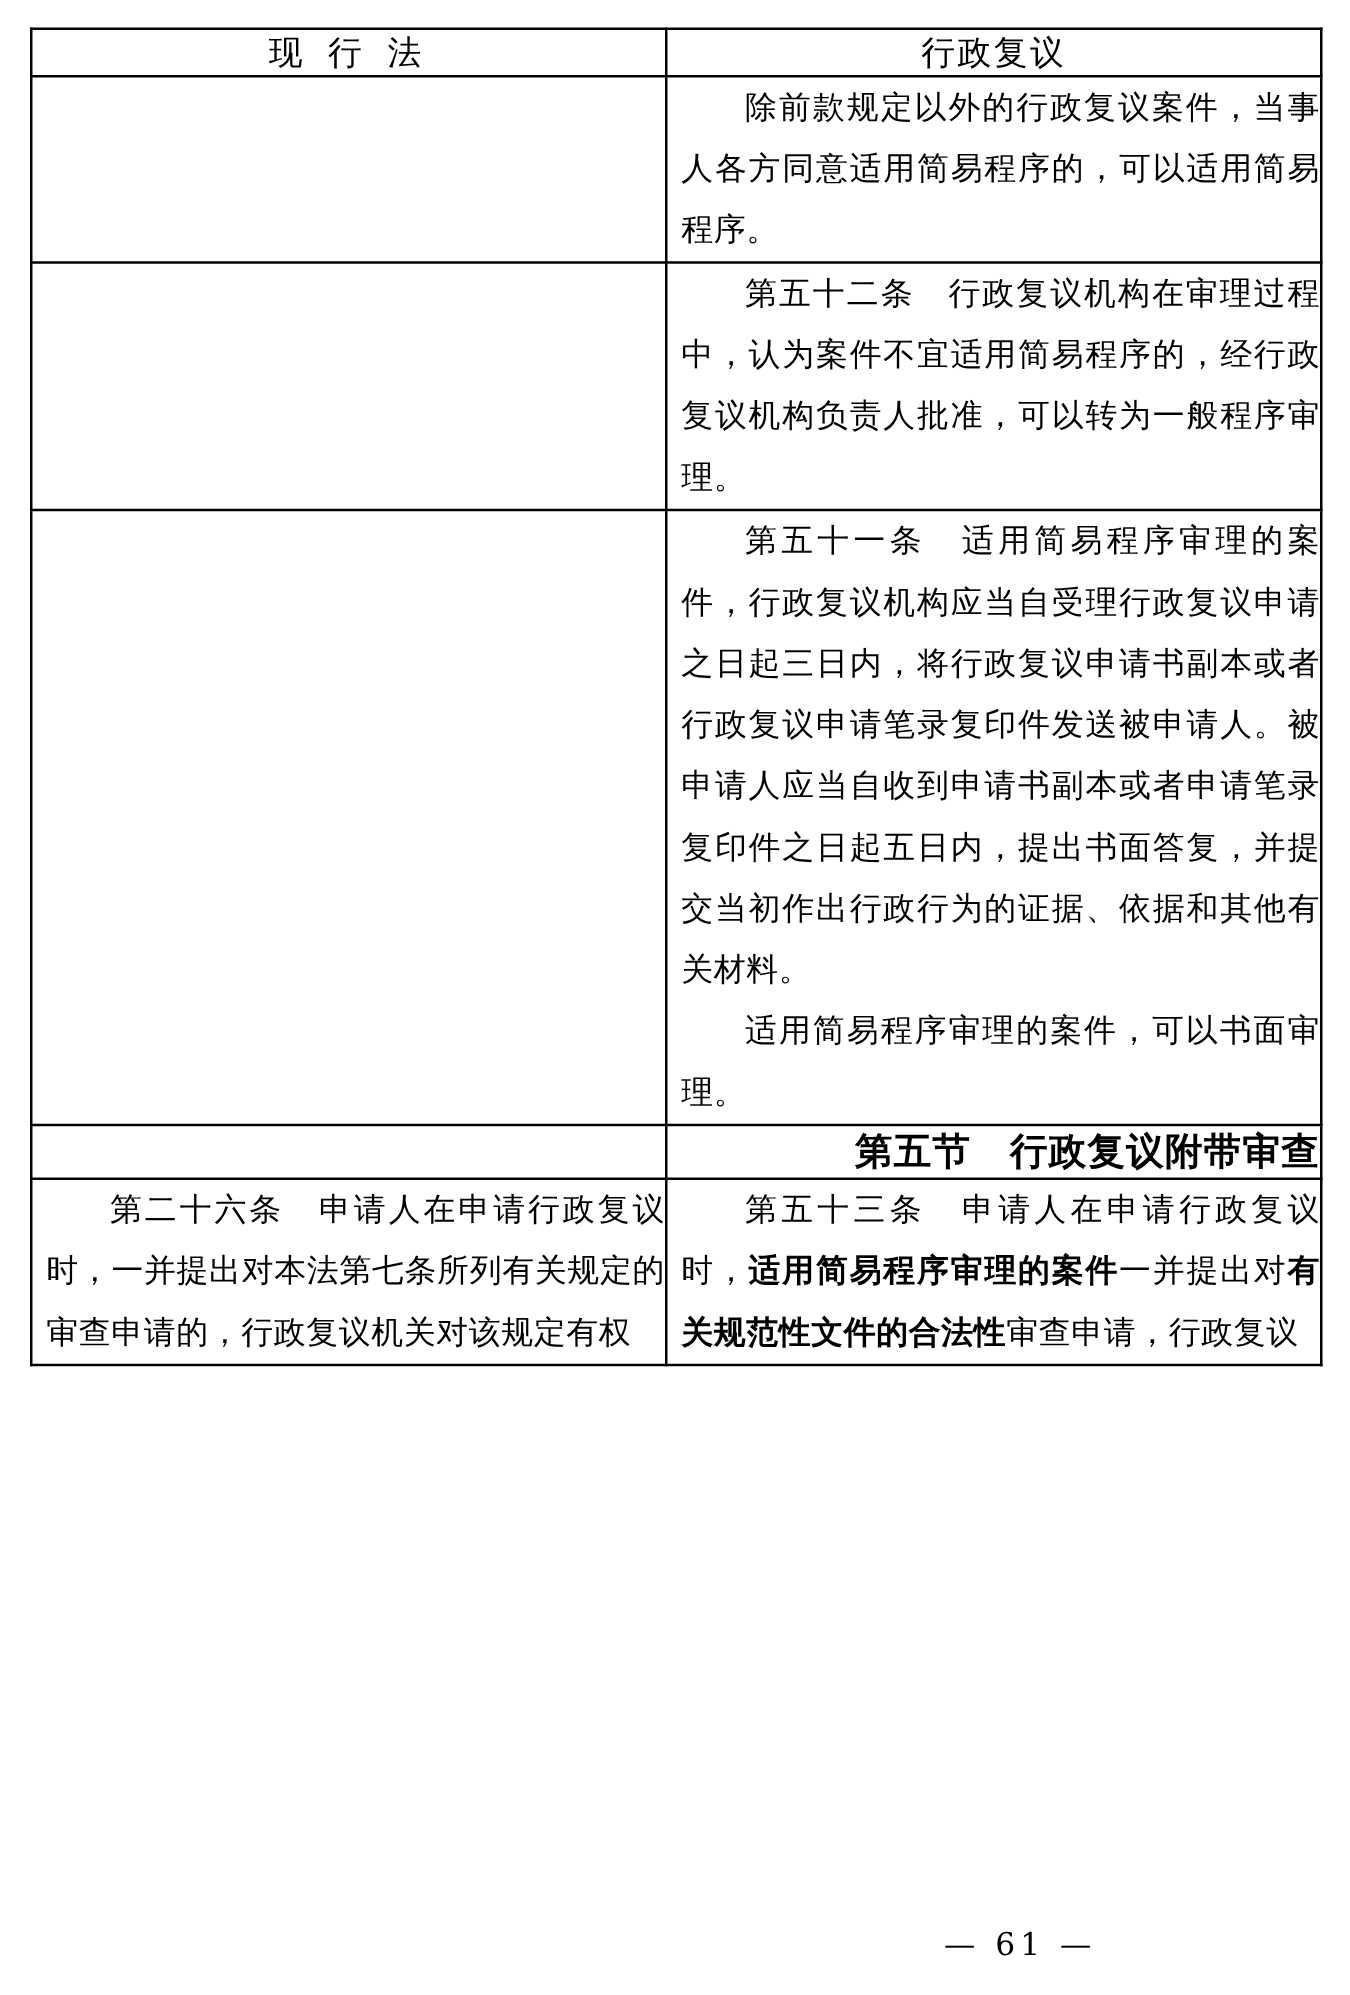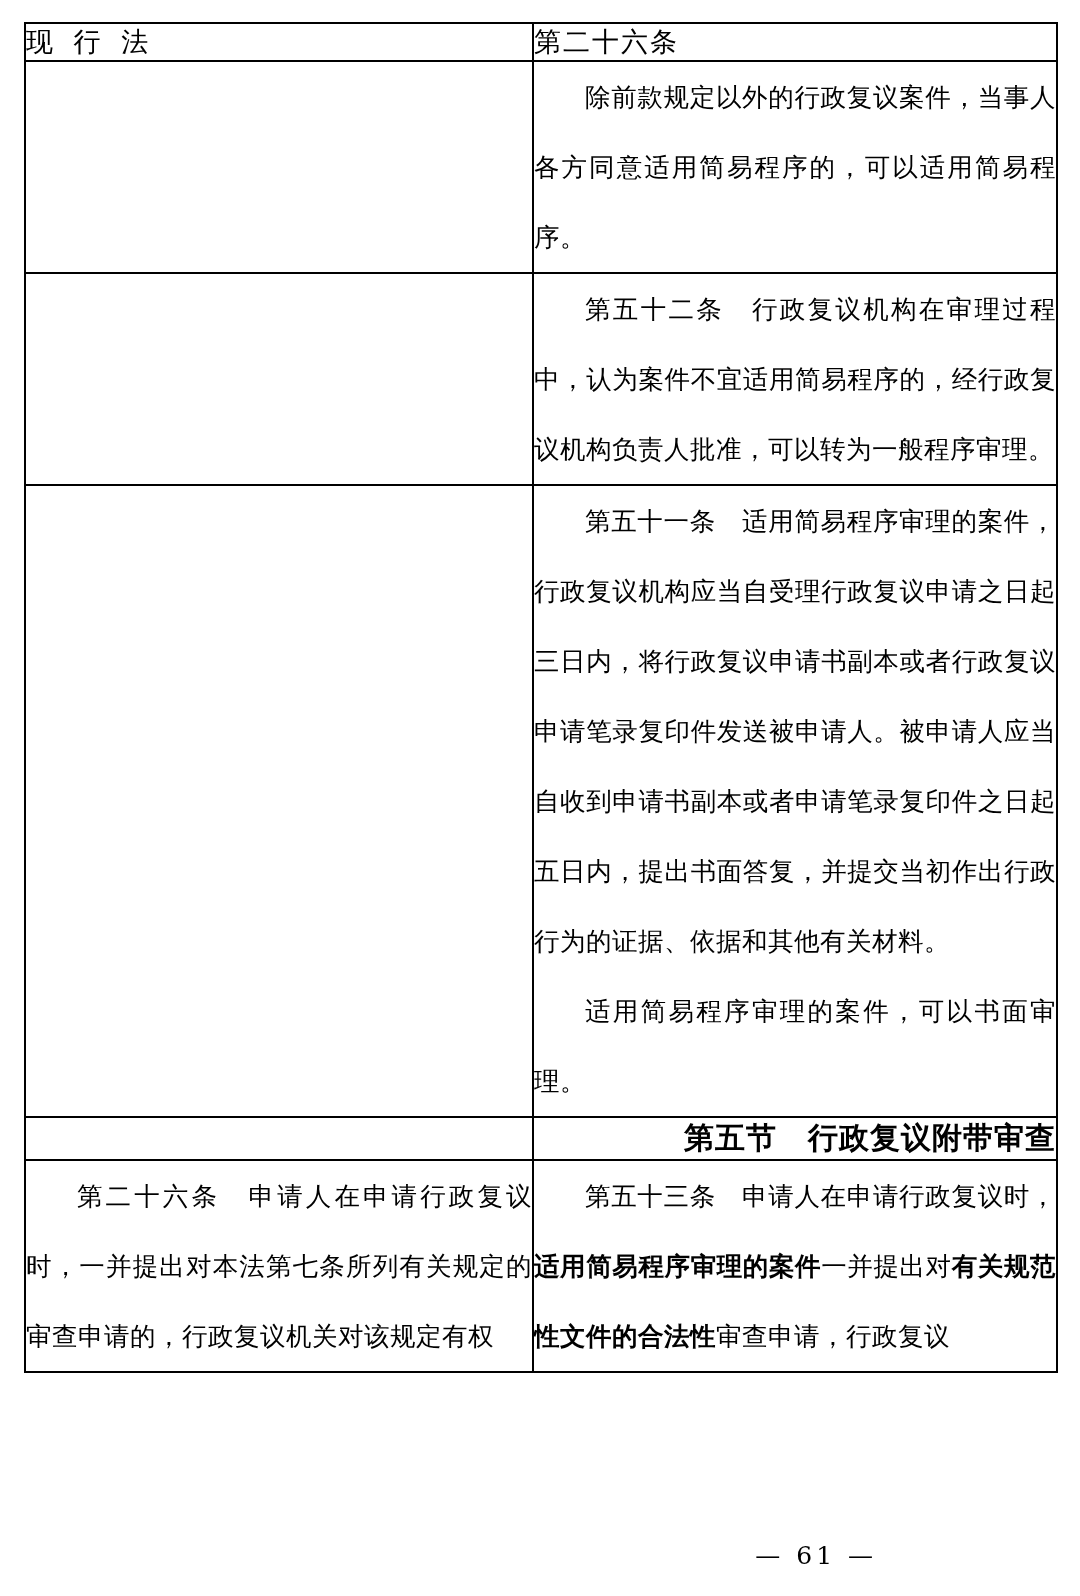--- a/index.html
+++ b/index.html
@@ -32,41 +32,43 @@
   }
   table.compare td, table.compare th {
     border: 2px solid #000000;
     vertical-align: top;
     padding: 0;
   }
   col.col-left { width: 508px; }
   col.col-right { width: 524px; }
 
   .header-cell {
+    text-align: center;
     font-size: 27px;
     letter-spacing: 6px;
     padding: 14px 0 16px 0;
     font-weight: 500;
     font-family: "DejaVu Sans", "Liberation Sans", sans-serif;
   }
   .header-cell.right { letter-spacing: 2px; }
 
   .cell {
     padding: 10px 14px 14px 14px;
   }
   .cell.empty { padding: 0; }
 
   p.para {
     margin: 0;
     font-size: 25.5px;
-    line-height: 70px;
+    line-height: 49px;
     text-align: justify;
     text-justify: inter-ideograph;
     text-indent: 2em;
     letter-spacing: 0.5px;
+    padding-left: 11px;
   }
   p.para + p.para { margin-top: 0; }
 
   .serif p.para {
     font-family: Liberation Sans, sans-serif;
   }
 
   .section-row td {
     padding: 10px 0 12px 0;
   }
@@ -99,21 +101,21 @@
 <div class="page">
 
   <table class="compare">
     <colgroup>
       <col class="col-left">
       <col class="col-right">
     </colgroup>
     <tbody>
       <tr>
         <td class="header-cell">现 行 法</td>
-        <td class="header-cell right">第二十六条</td>
+        <td class="header-cell right">行政复议</td>
       </tr>
 
       <tr>
         <td class="cell empty"></td>
         <td class="cell">
           <p class="para">除前款规定以外的行政复议案件，当事人各方同意适用简易程序的，可以适用简易程序。</p>
         </td>
       </tr>
 
       <tr>

